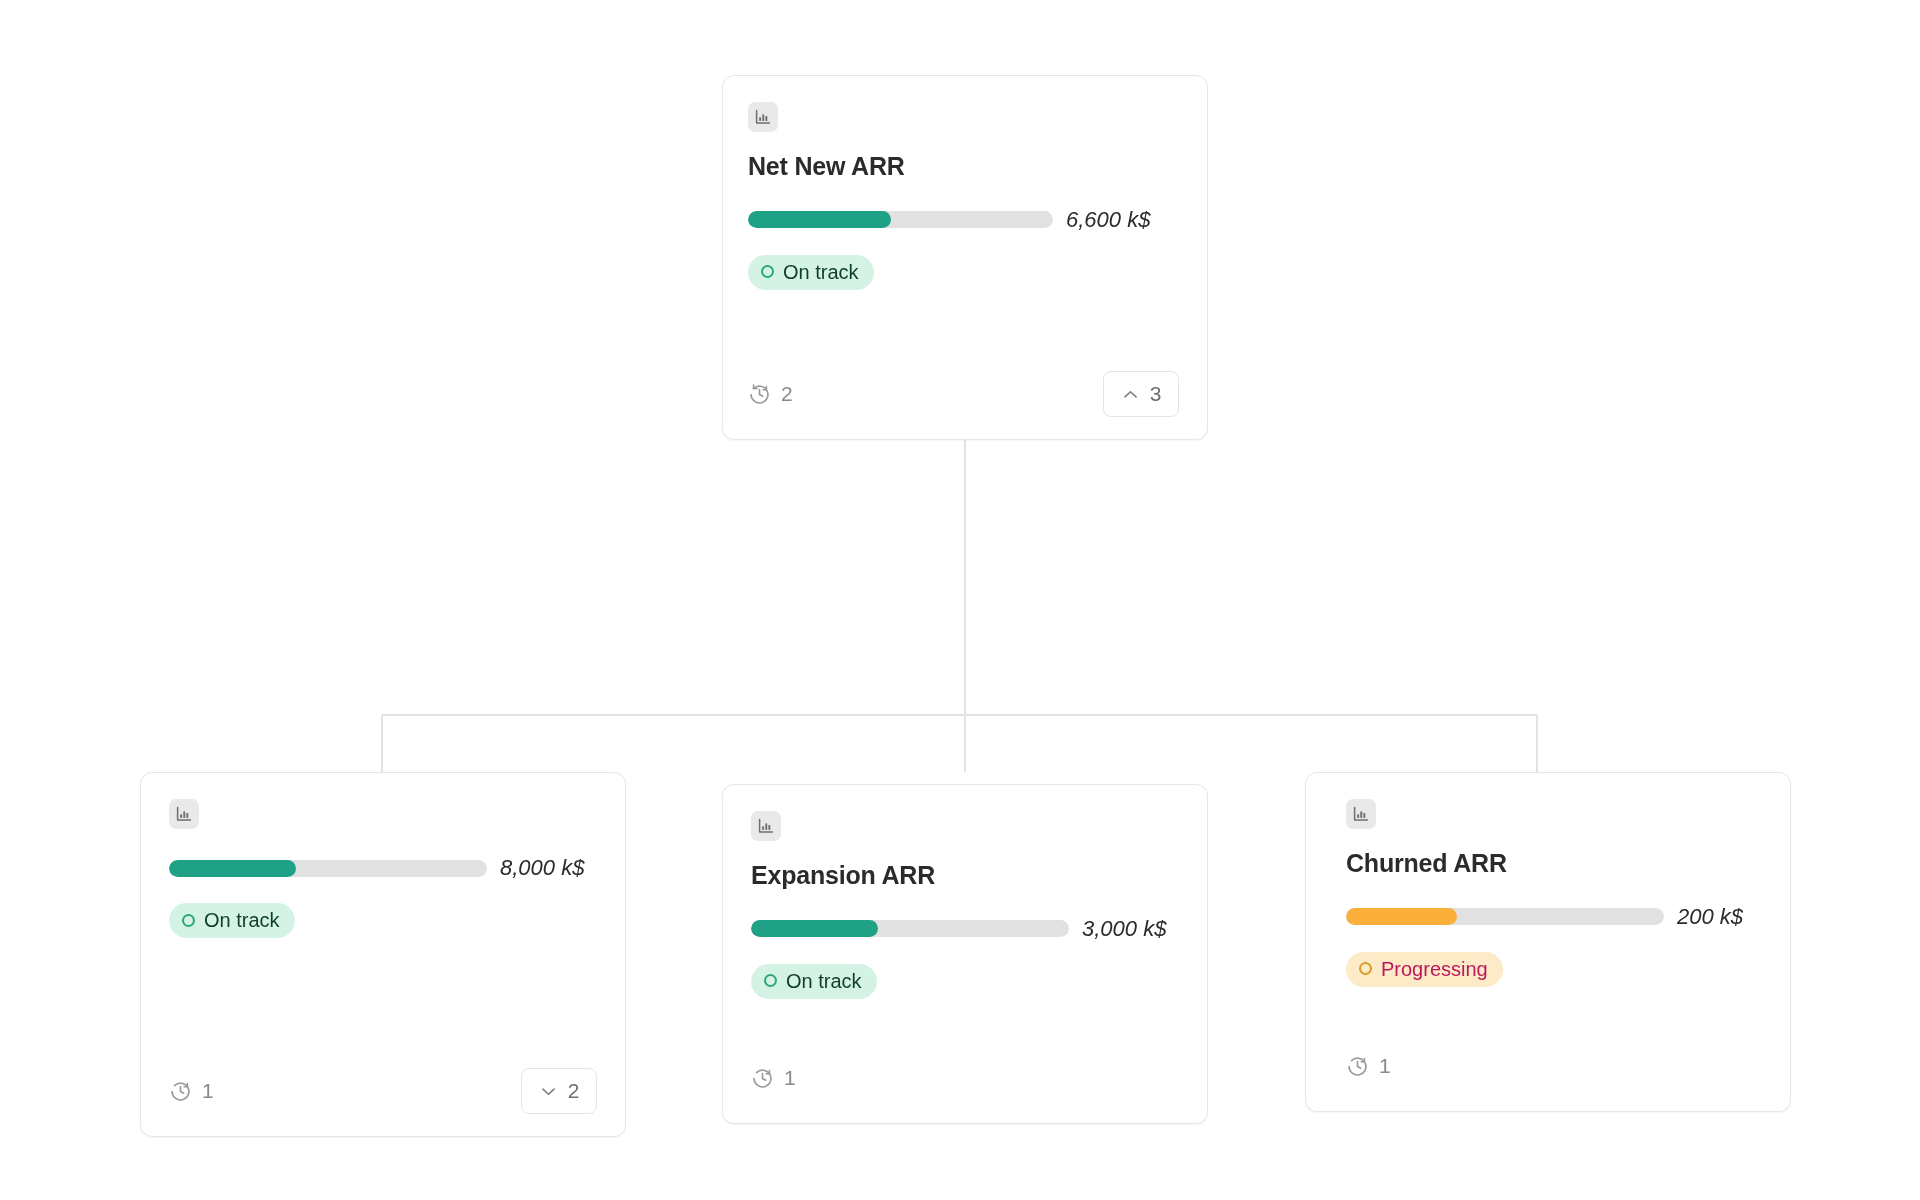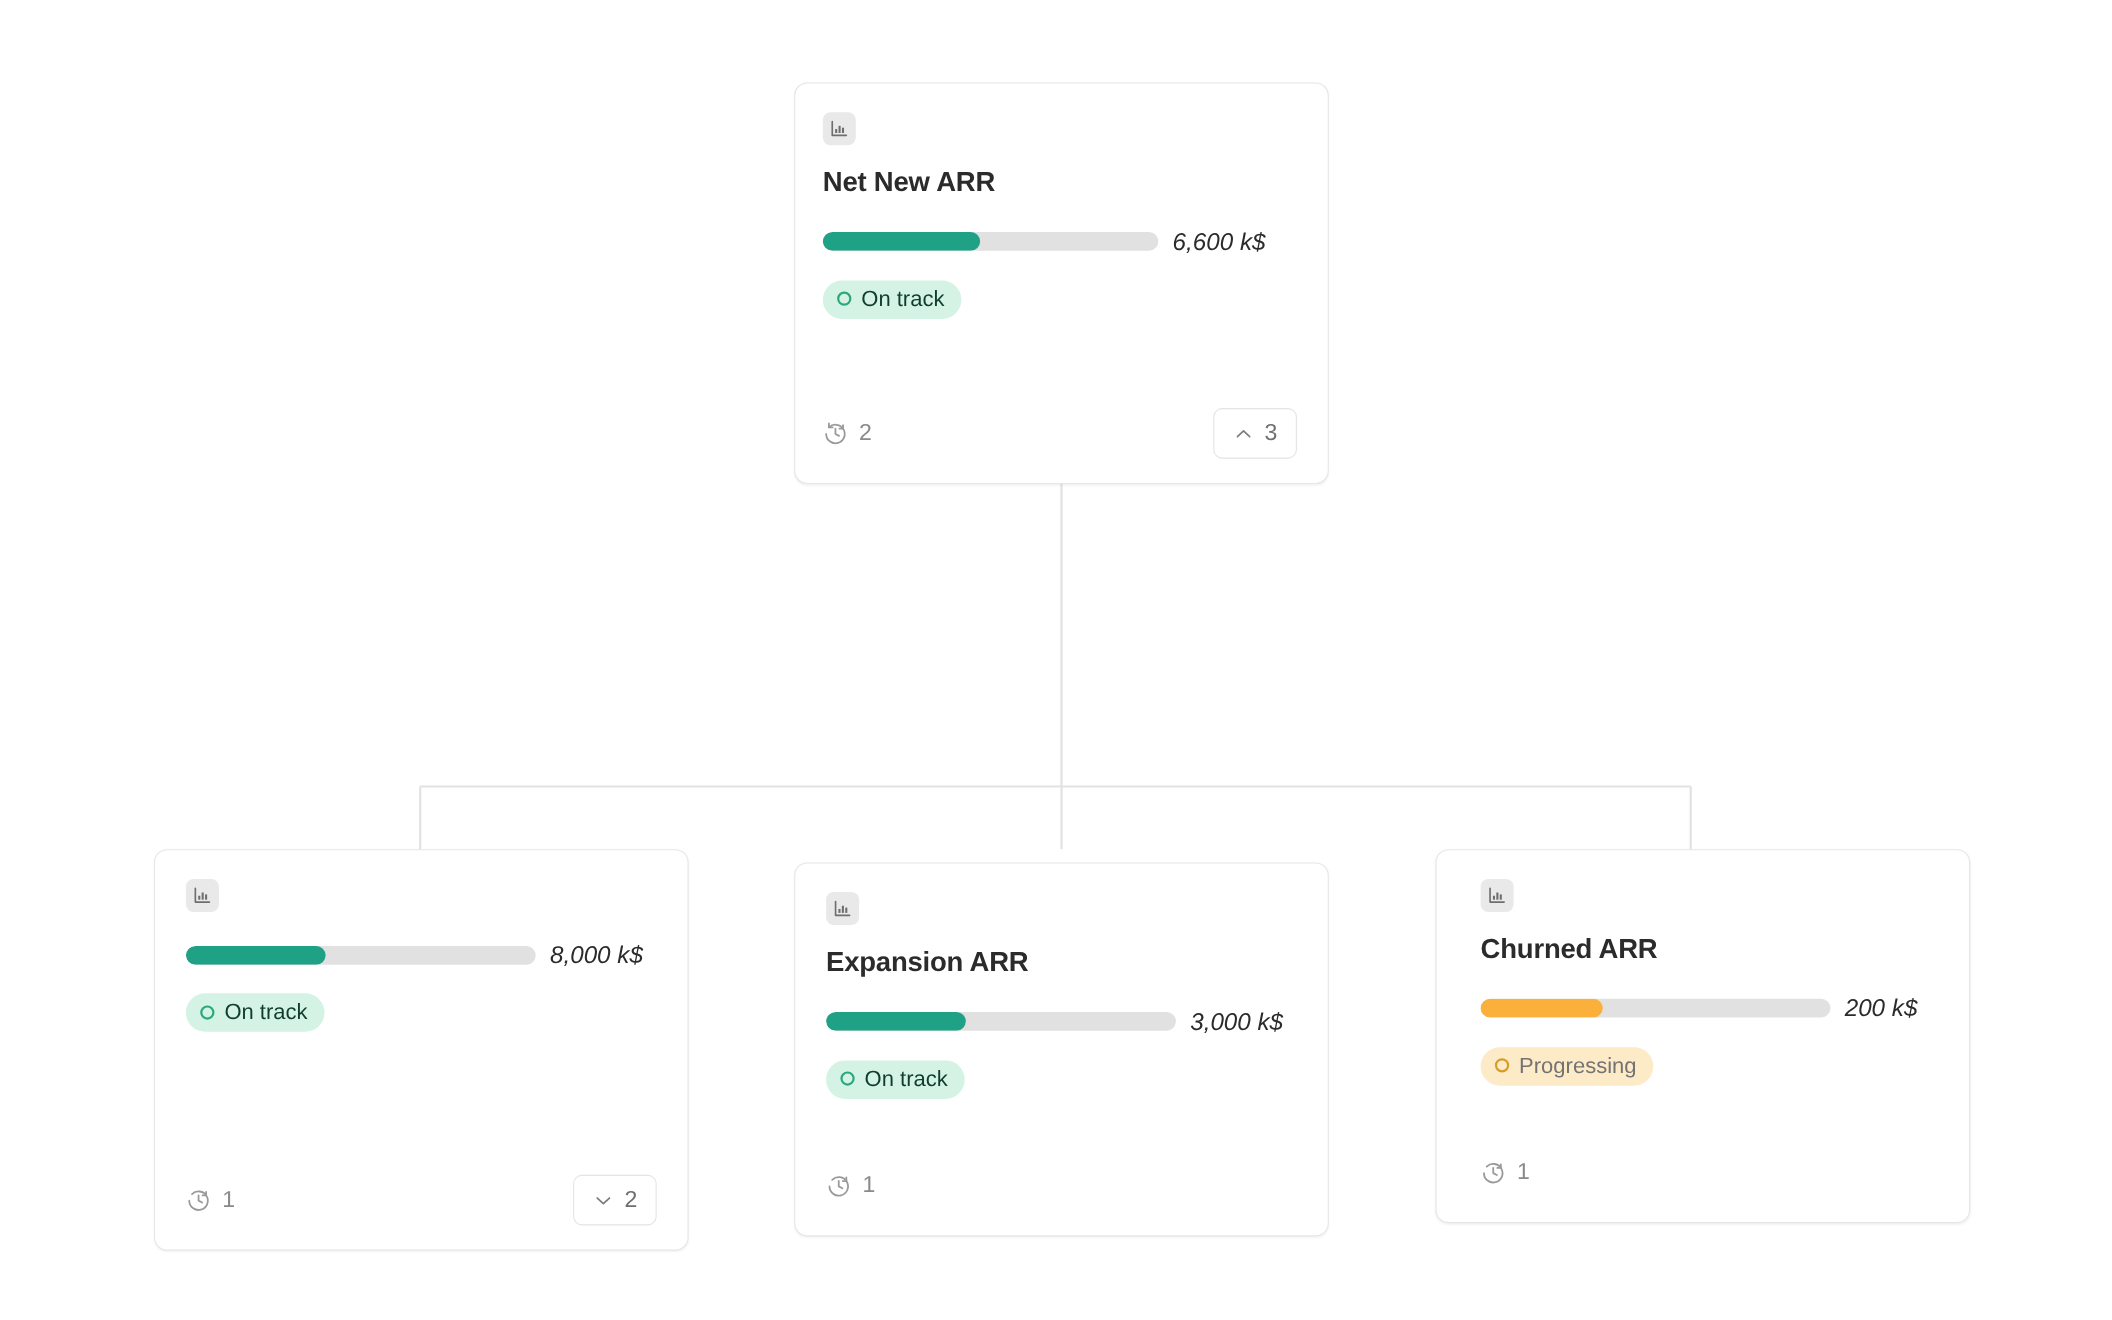--- a/index.html
+++ b/index.html
@@ -343,21 +343,21 @@
 
     <div class="card-title">Churned ARR</div>
 
     <div class="progress-row">
       <div class="track track-child">
         <div class="fill" style="width: 35%; background: rgb(251, 176, 59);"></div>
       </div>
       <div class="value">200 k$</div>
     </div>
 
-    <div class="badge" style="background: rgb(253, 234, 199); color: #737373;">
+    <div class="badge" style="background: rgb(253, 234, 199); color: #be185d;">
       <span class="ring" style="color: rgb(216, 155, 42);"></span>
       <span>Progressing</span>
     </div>
 
     <div class="card-footer">
       <div class="history">
         <span>
           <svg width="23" height="23" viewBox="0 0 24 24" fill="none" stroke="#9a9a9a" stroke-width="1.7" stroke-linecap="round" stroke-linejoin="round">
             <path d="M3.2 12a8.8 8.8 0 1 0 2.6-6.2"></path>
             <path d="M19.2 3.6 L19.2 7.0 L15.8 7.0"></path>

